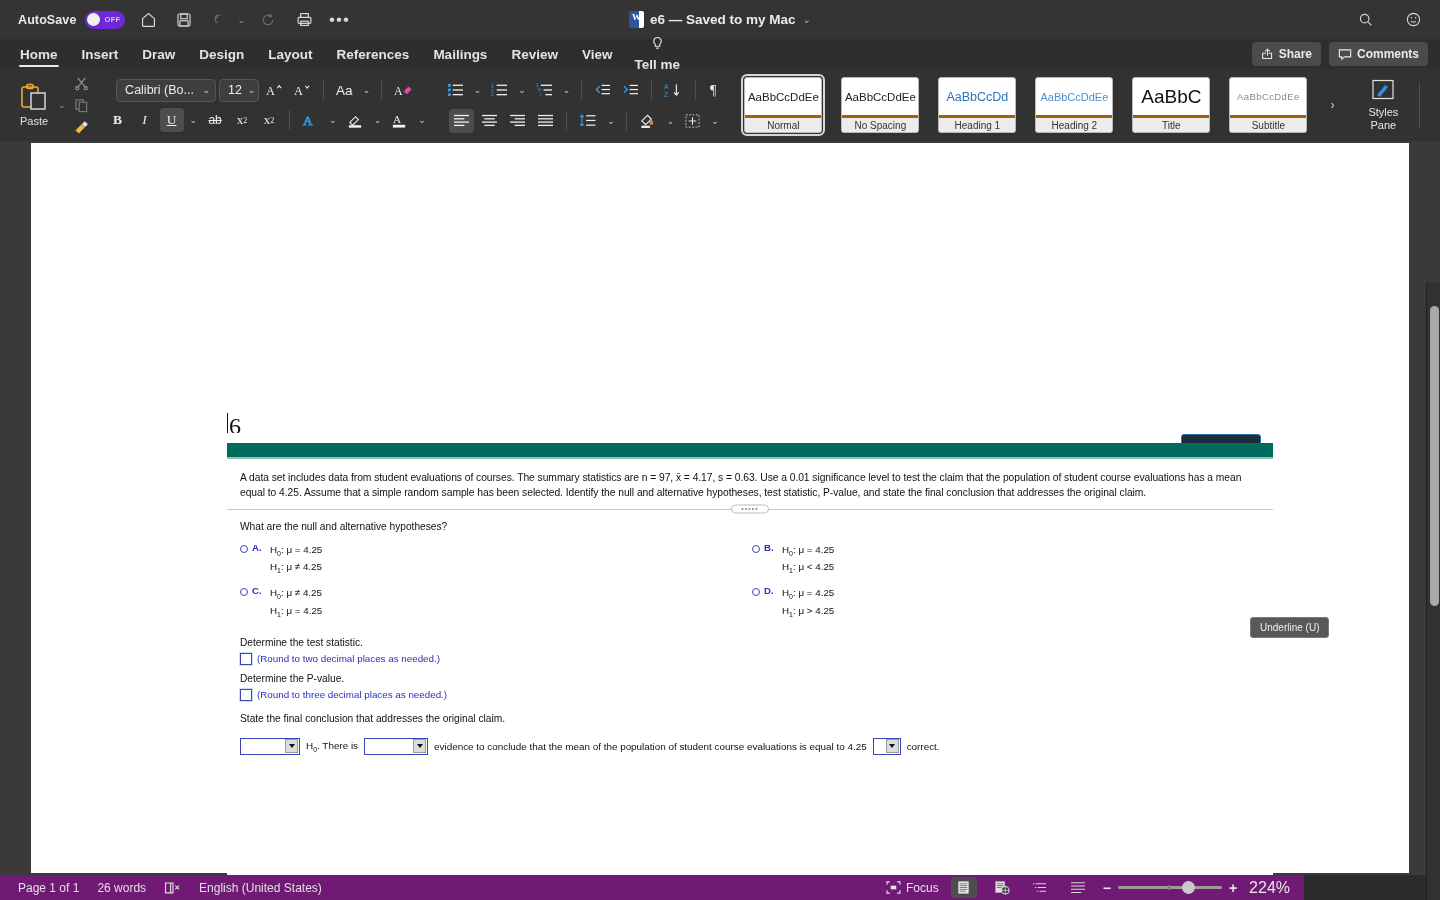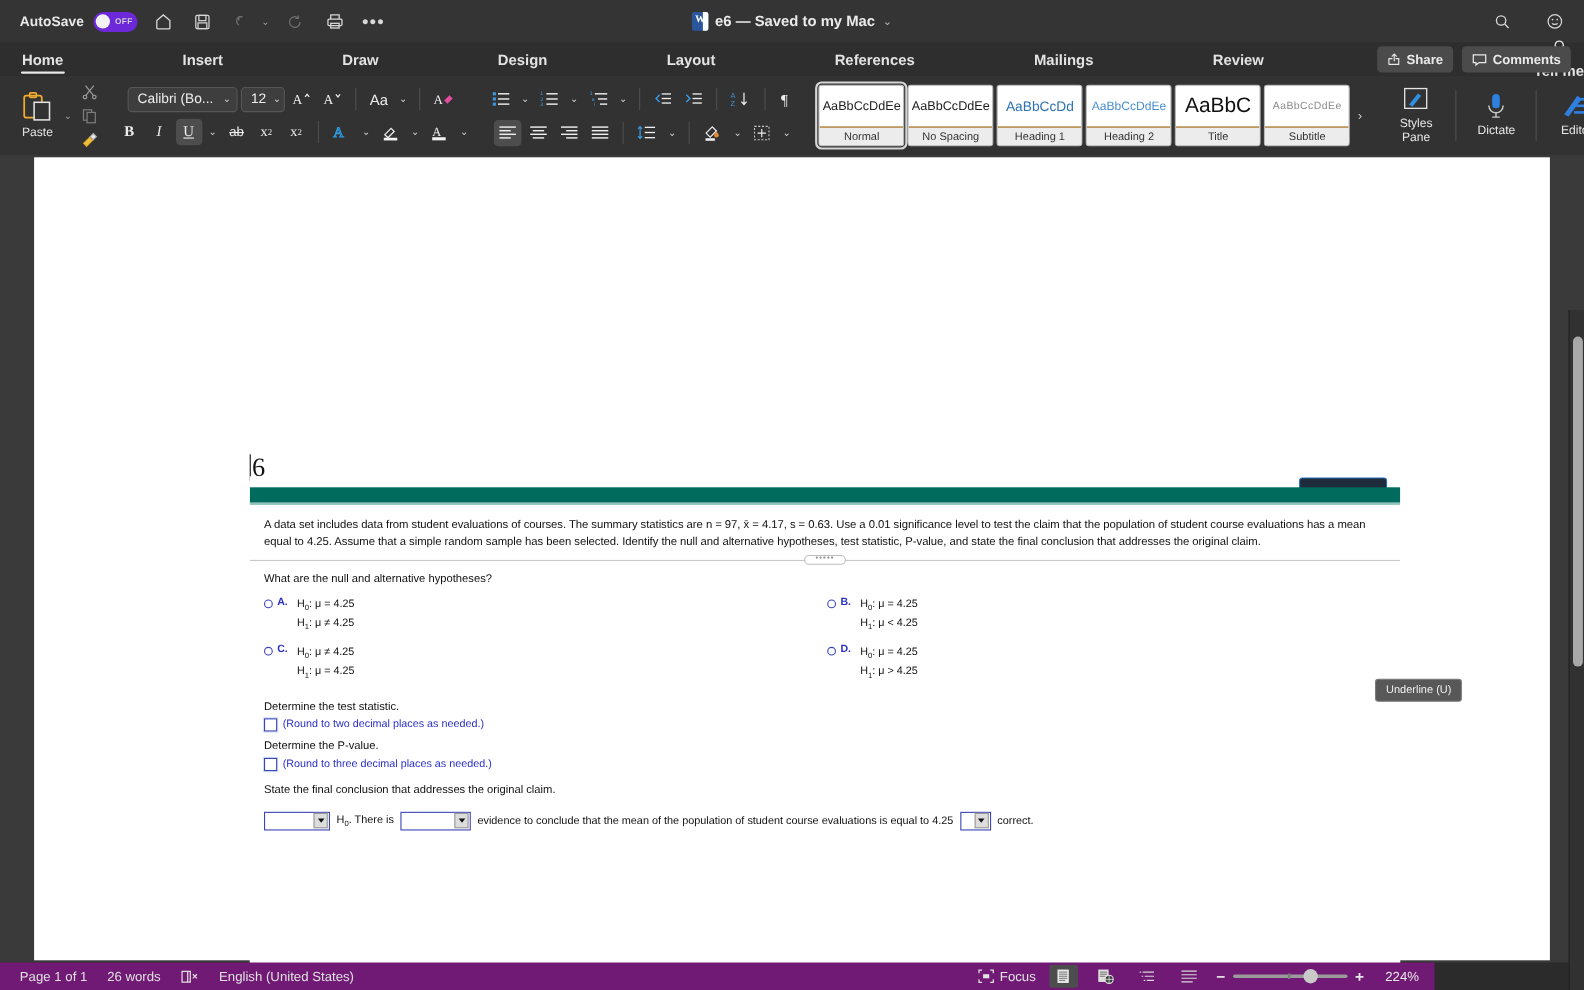--- a/index.html
+++ b/index.html
@@ -64,21 +64,21 @@
     background: #fff; border-radius: 0 2px 2px 0;
   }
   .doc-title { color: #ebebeb; font-size: 13.5px; font-weight: bold; }
   .doc-title-caret { color: #b5b5b5; font-size: 10px; margin-left: 1px; }
 
   .tb-right { position: absolute; right: 14px; top: 0; height: 39px; display: flex; align-items: center; gap: 14px; }
 
   
   .ribbon-tabs {
     position: absolute; top: 39px; left: 0; width: 1440px; height: 30px;
-    background: #2e2e2e; display: flex; align-items: center; justify-content: space-between;
+    background: #2e2e2e; display: flex; align-items: center;
   }
   .rtab {
     color: #e3e3e3; font-size: 13.5px; font-weight: bold; padding: 0 10px;
     height: 30px; display: flex; align-items: center; position: relative;
     margin-left: 4px;
   }
   .rtab:first-child { margin-left: 10px; }
   .rtab.active::after {
     content: ""; position: absolute; left: 9px; right: 9px; bottom: 2px;
     height: 2px; background: #e8e8e8; border-radius: 1px;
@@ -132,38 +132,38 @@
   .ribbtn.u { text-decoration: underline; font-family:"Liberation Serif", serif;}
   .ribbtn.strike { text-decoration: line-through; font-size:12px; }
   .caret-sm { color: #cfcfcf; font-size: 9px; padding: 0 3px; }
   .sub-sup { font-size: 13px; font-family:"Liberation Serif", serif;}
   .sub-sup sub, .sub-sup sup { font-size: 8px; }
 
   
   .pgroup { flex-direction: column; justify-content: center; gap: 7px; display: flex; }
 
   
-  .styles-gal { display: flex; align-items: center; gap: 3px; padding: 0 2px; }
+  .styles-gal { display: flex; align-items: center; gap: 19px; padding: 0 2px; }
   .style-card {
     width: 78px; height: 56px; background: #fff; border-radius: 3px;
     display: flex; flex-direction: column; overflow: hidden;
     border: 1px solid #b9b9b9;
   }
   .style-card.sel { outline: 2px solid #d6d6d6; outline-offset: 1px; }
   .style-prev {
     flex: 1; display: flex; align-items: center; justify-content: center;
     color: #222; font-size: 11.5px; overflow: hidden; white-space: nowrap;
     font-family: "Liberation Sans", sans-serif;
   }
   .style-prev.h1 { color: #2e74b5; font-size: 12.5px; }
   .style-prev.h2 { color: #4a8fd0; font-size: 11px; }
   .style-prev.title { color: #111; font-size: 19px; }
   .style-prev.sub { color: #8a8a8a; font-size: 9.5px; letter-spacing: .4px;}
   .style-name {
-    height: 17px; background: #ececec; border-top: 1px solid #a16207;
+    height: 17px; background: #ececec; border-top: 3px solid #a16207;
     font-size: 10px; color: #333; display: flex; align-items: center; justify-content: center;
   }
   .gal-more { color: #cfcfcf; font-size: 12px; padding: 0 4px; }
 
   .tool-col {
     display: flex; flex-direction: column; align-items: center; justify-content: center;
     width: 58px; color: #e6e6e6; font-size: 11px; gap: 3px; text-align: center; line-height: 1.1;
   }
 
   
@@ -277,21 +277,21 @@
   }
   .st-item { color: #e0e0e0; font-size: 12px; margin-left: 18px; display:flex; align-items:center; gap:5px;}
   .st-right { position: absolute; right: 14px; display: flex; align-items: center; gap: 12px; }
   .st-btn { color: #e3e3e3; display: flex; align-items: center; gap: 5px; font-size: 12px; }
   .viewbtn { width: 26px; height: 21px; display:flex; align-items:center; justify-content:center; border-radius:2px;}
   .viewbtn.sel { background: #4d4d4d; }
   .zoomslider { display: flex; align-items: center; gap: 7px; }
   .ztrack { width: 104px; height: 3px; background: #9b9b9b; border-radius: 2px; position: relative; }
   .zknob { position: absolute; left: 64px; top: -5px; width: 13px; height: 13px; border-radius: 50%; background: #c9c9c9; }
   .ztick { position: absolute; left: 50px; top: -1px; width: 2px; height: 5px; background: #7a7a7a; }
-  .zpct { color: #e7e7e7; font-size: 12px; min-width: 38px; text-align: right; }
+  .zpct { color: #e7e7e7; font-size: 16px; min-width: 38px; text-align: center; }
   .zsign { color: #e7e7e7; font-size: 14px; font-weight: bold; }
 </style>
 </head>
 <body>
 
 <div class="titlebar">
   <div class="tb-left">
     <span class="autosave-label">AutoSave</span>
     <span class="autosave-toggle">
       <span class="autosave-knob"></span>

